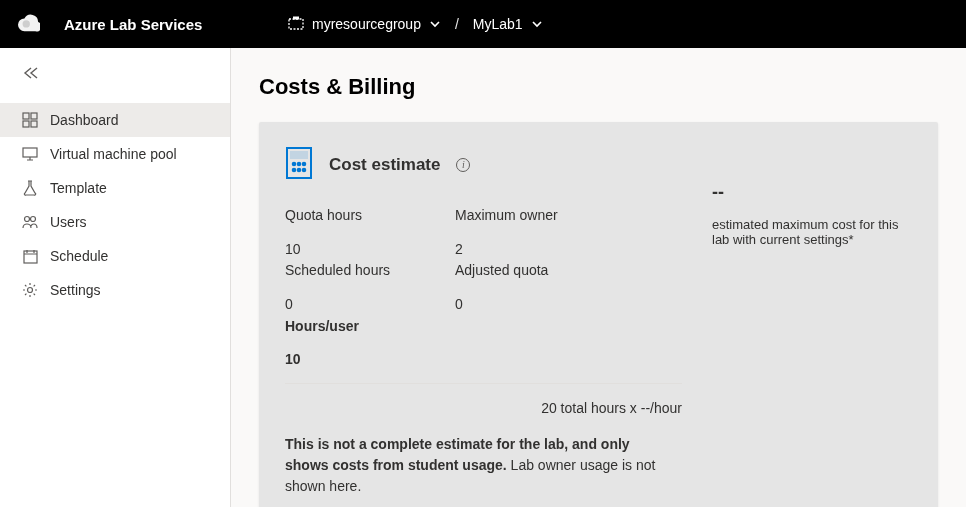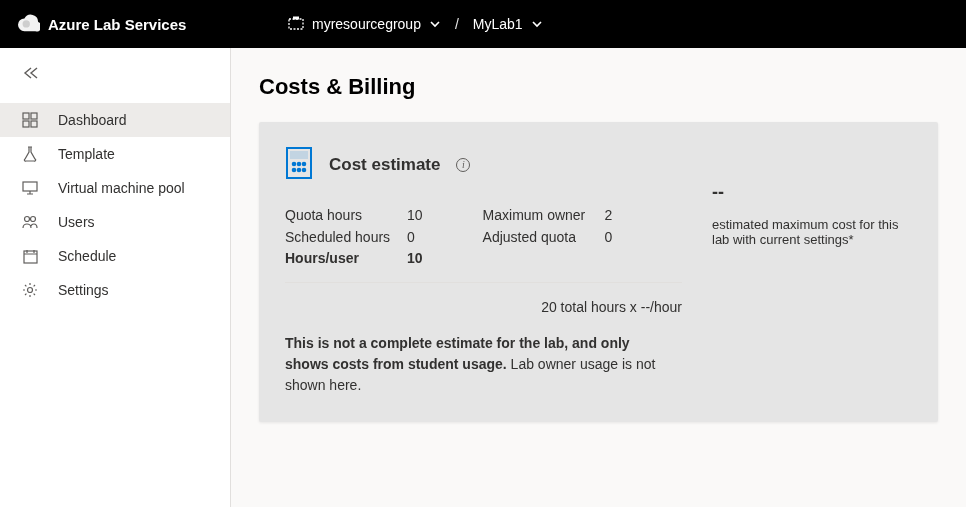--- a/index.html
+++ b/index.html
@@ -16,21 +16,21 @@
     background: #000;
     height: 48px;
     display: flex;
     align-items: center;
     color: #fff;
     padding: 0 18px;
   }
   .brand {
     display: flex;
     align-items: center;
-    gap: 8px;
+    gap: 24px;
     font-weight: 600;
     font-size: 15px;
     width: 270px;
   }
   .breadcrumb-area {
     display: flex;
     align-items: center;
     gap: 10px;
     font-size: 14px;
   }
@@ -47,21 +47,21 @@
     background: #fff;
     padding-top: 14px;
   }
   .collapse-row {
     padding: 4px 14px 20px 22px;
     cursor:pointer;
   }
   .nav-item {
     display:flex;
     align-items:center;
-    gap:20px;
+    gap:12px;
     padding: 9px 14px 9px 22px;
     cursor:pointer;
     font-size: 14px;
     color:#323130;
   }
   .nav-item.active {
     background: #edebe9;
     font-weight: 400;
   }
   .nav-item .icon { width:16px; display:flex; justify-content:center; color:#605e5c; }
@@ -112,21 +112,21 @@
     display:inline-flex; align-items:center; justify-content:center;
     font-size:10px; color:#605e5c; font-style:italic; font-family: Georgia, serif;
     cursor:help;
   }
   .metrics {
     display:flex;
     gap: 60px;
     margin-bottom: 12px;
   }
   .mcol { }
-  .mrow { display:flex; gap: 12px; line-height:1.55; font-size:14px; }
+  .mrow { display:flex; gap: 12px; line-height:1.55; font-size:14px;flex-direction:column; }
   .mrow .lbl { width: 110px; color:#323130; }
   .mrow.bold .lbl, .mrow.bold .val { font-weight:700; }
   .divider {
     border:none; border-top:1px solid #e1dfdd; margin: 10px 0 16px 0;
   }
   .formula { font-size:14px; margin-bottom:18px;text-align:right; }
   .disclaimer { font-size:14px; line-height:1.5; max-width: 380px; }
   .disclaimer b { font-weight:700; }
   .footnote {
     margin-top: 16px;
@@ -190,35 +190,35 @@
             <rect x="9" y="1" width="6" height="6"></rect>
             <rect x="1" y="9" width="6" height="6"></rect>
             <rect x="9" y="9" width="6" height="6"></rect>
           </svg>
       </span>
       <span>Dashboard</span>
     </div>
 
     <div class="nav-item">
       <span class="icon">
-        <svg width="14" height="16" viewBox="0 0 14 16" fill="none" stroke="#605e5c" stroke-width="1.2">
-            <path d="M5 1h4M6 1v5l-4 7a1 1 0 0 0 1 2h8a1 1 0 0 0 1-2l-4-7V1"></path>
-          </svg>
-      </span>
-      <span>Template</span>
-    </div>
-
-    <div class="nav-item">
-      <span class="icon">
         <svg width="16" height="14" viewBox="0 0 16 14" fill="none" stroke="#605e5c" stroke-width="1.2">
             <rect x="1" y="1" width="14" height="9"></rect>
             <path d="M5 13h6M8 10v3"></path>
           </svg>
       </span>
       <span>Virtual machine pool</span>
+    </div>
+
+    <div class="nav-item">
+      <span class="icon">
+        <svg width="14" height="16" viewBox="0 0 14 16" fill="none" stroke="#605e5c" stroke-width="1.2">
+            <path d="M5 1h4M6 1v5l-4 7a1 1 0 0 0 1 2h8a1 1 0 0 0 1-2l-4-7V1"></path>
+          </svg>
+      </span>
+      <span>Template</span>
     </div>
 
     <div class="nav-item">
       <span class="icon">
         <svg width="16" height="14" viewBox="0 0 16 14" fill="none" stroke="#605e5c" stroke-width="1.2">
             <circle cx="5" cy="4" r="2.5"></circle>
             <circle cx="11" cy="4" r="2.5"></circle>
             <path d="M1 13c0-2.5 2-4 4-4s4 1.5 4 4M9 11c.5-1.3 1.7-2 2.8-2 2 0 3.2 1.5 3.2 4"></path>
           </svg>
       </span>

